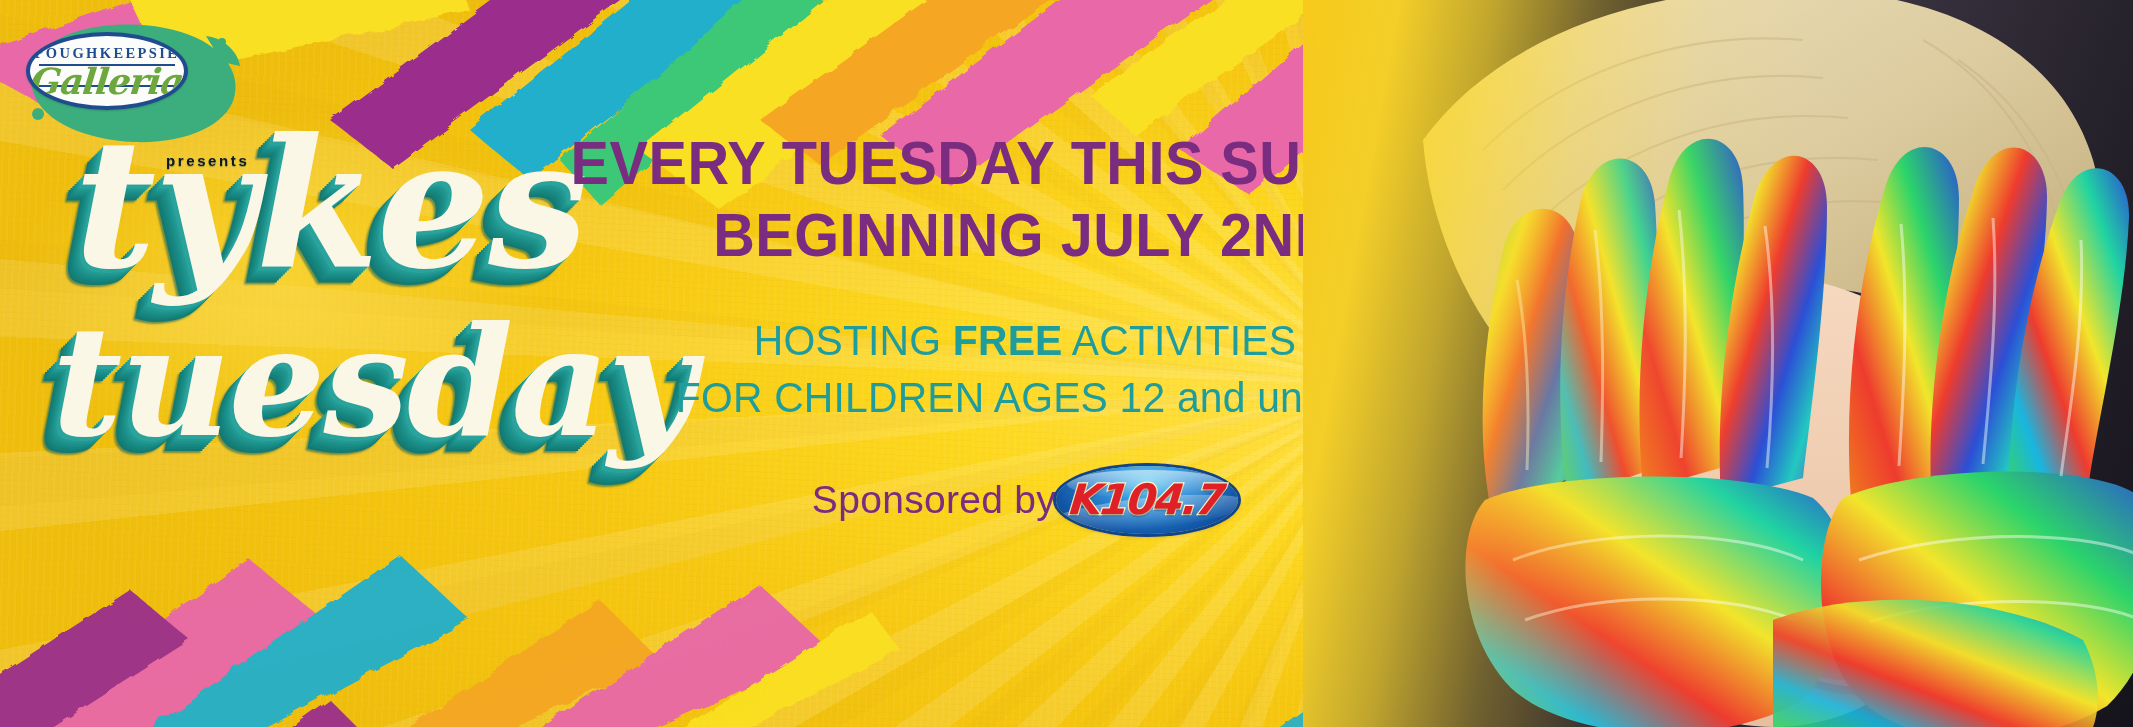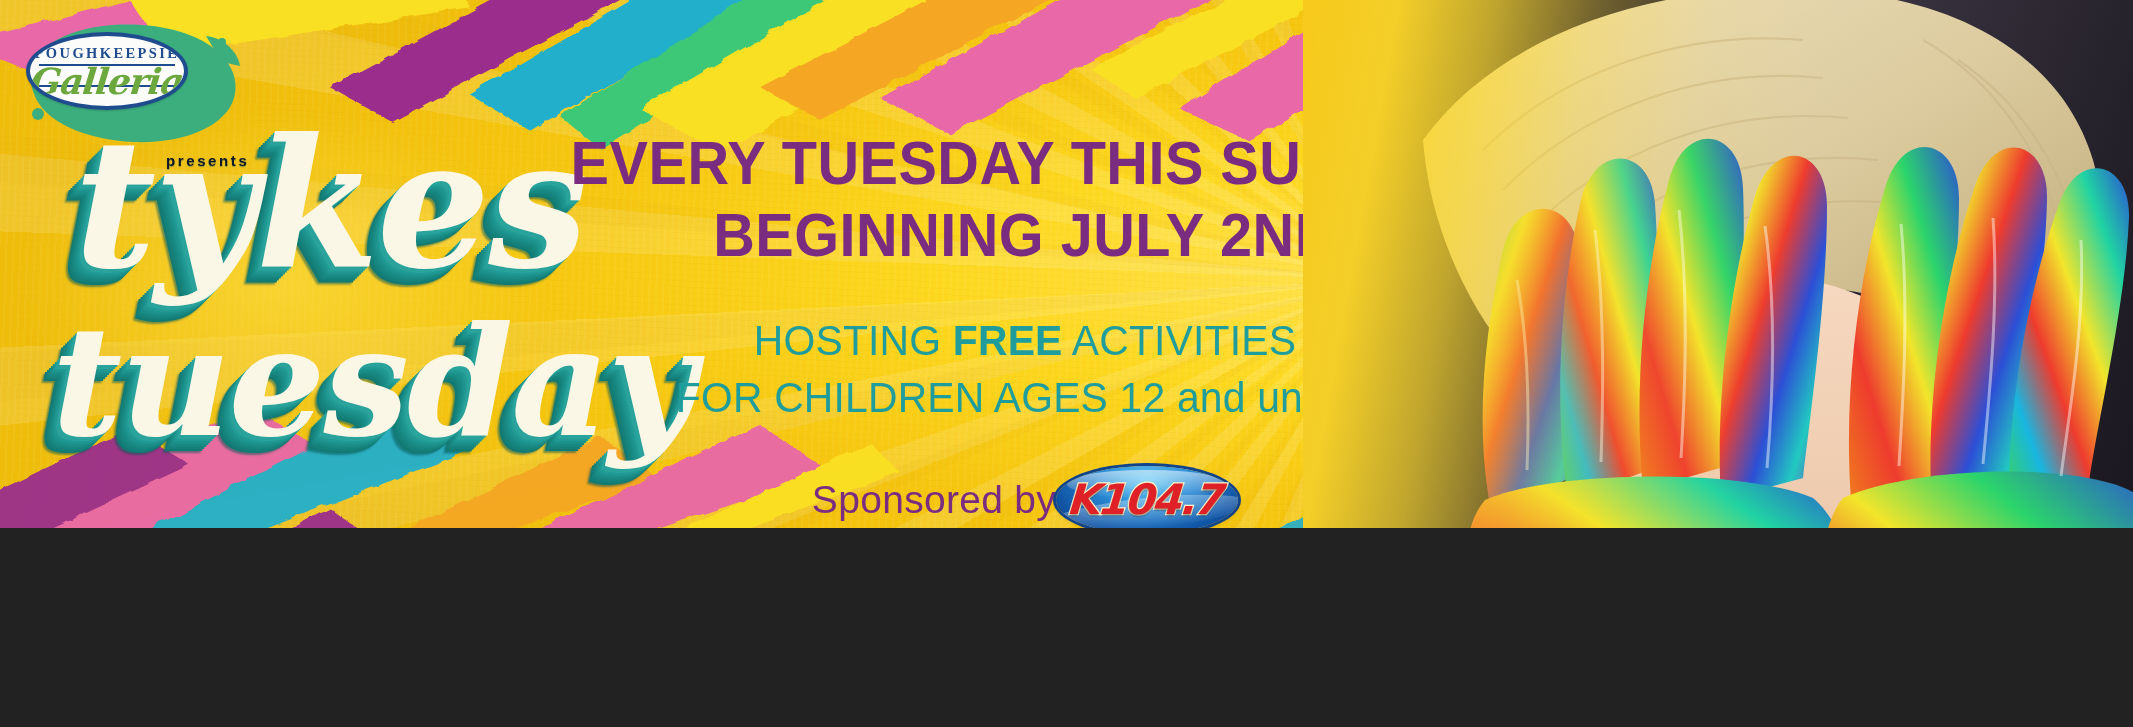--- a/index.html
+++ b/index.html
@@ -3,21 +3,21 @@
 <meta charset="utf-8">
 <title>Tykes Tuesday Banner</title>
 <style>
   * { margin:0; padding:0; box-sizing:border-box; }
   html,body { background:#222; }
   body { font-family:"Liberation Sans", sans-serif; }
 
   .banner {
     position:relative;
     width:2133px;
-    height:528px;
+    height:727px;
     overflow:hidden;
     background:#F7C91B;
   }
 
   
   .bg-base{
     position:absolute; inset:0;
     background:
       radial-gradient(ellipse 60% 70% at 62% 52%, #FFE14A 0%, #FDD81F 30%, #F6C710 62%, #EFBE0C 100%);
   }

